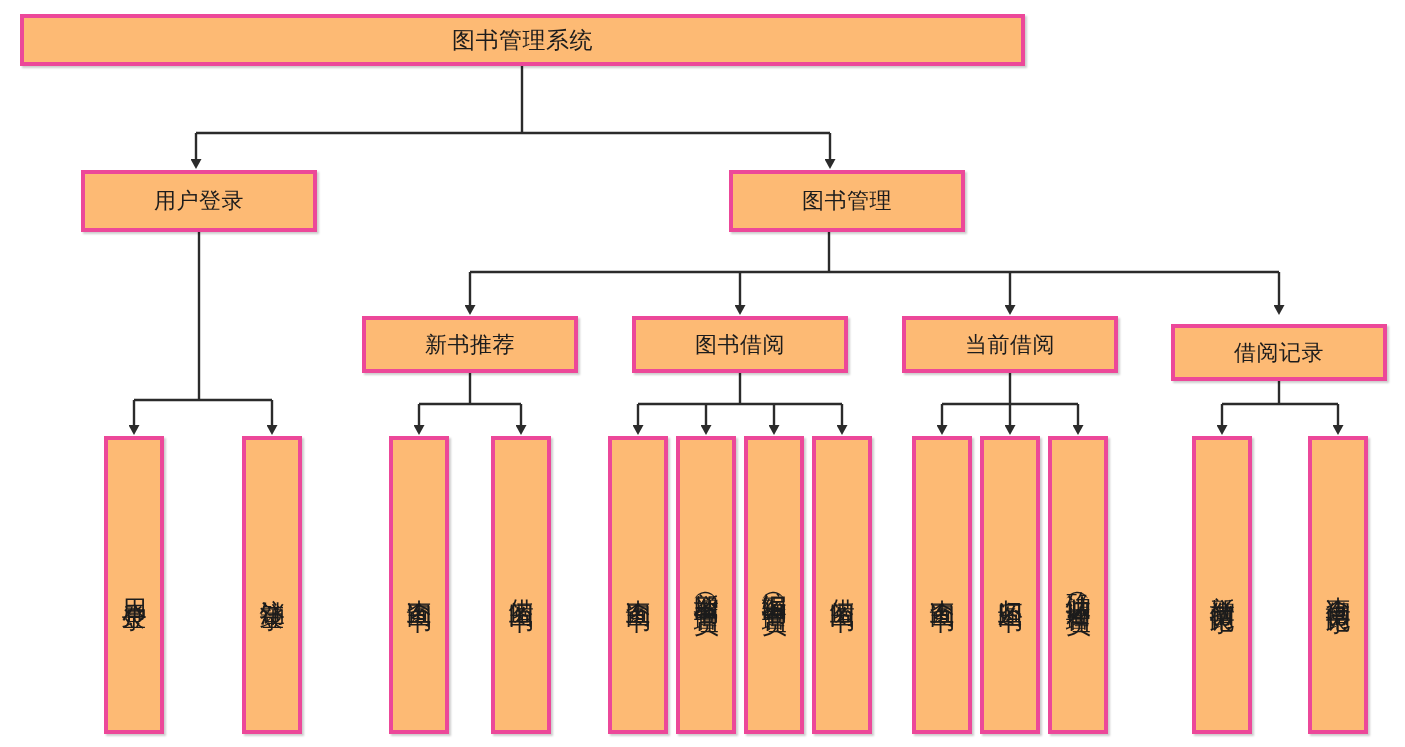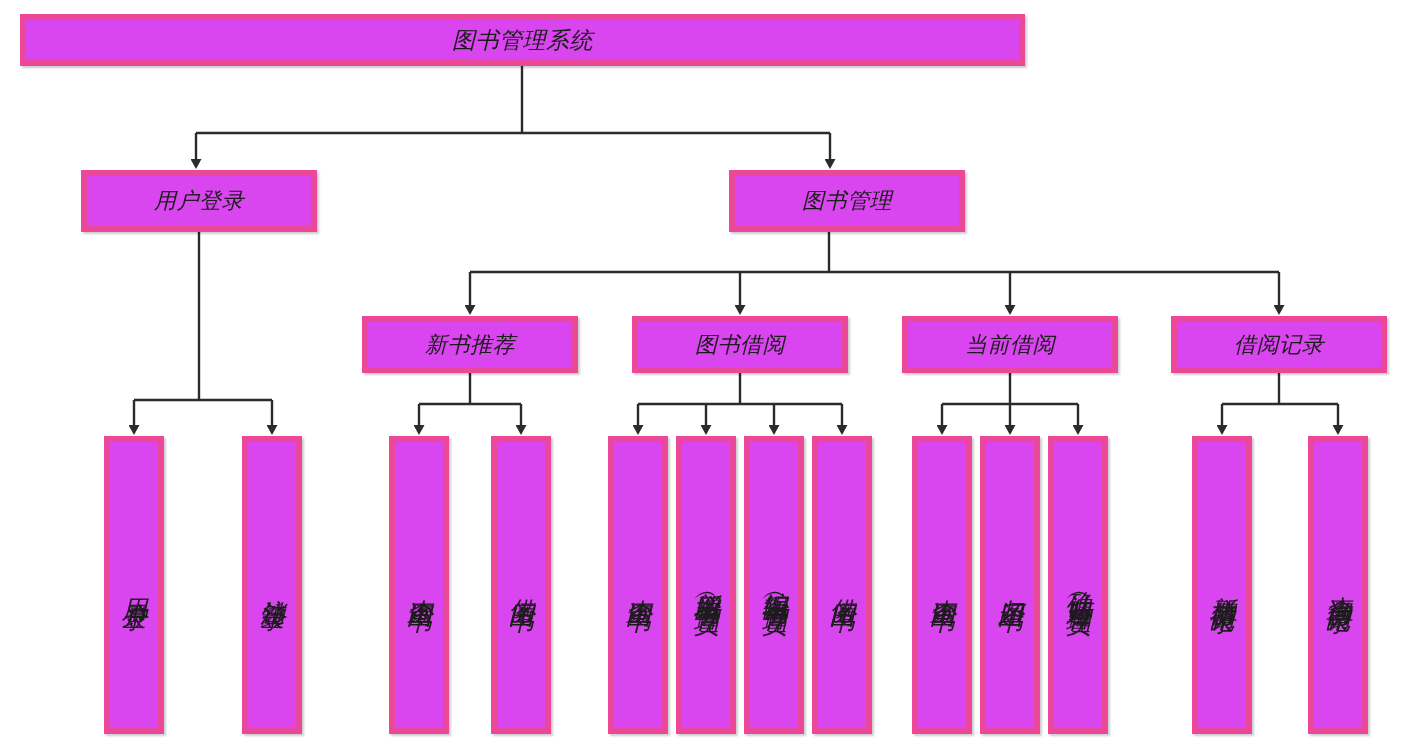--- a/index.html
+++ b/index.html
@@ -22,27 +22,26 @@
     position: absolute;
     left: 0;
     top: 0;
     width: 1405px;
     height: 747px;
     pointer-events: none;
   }
   .node {
     position: absolute;
     box-sizing: border-box;
-    border: 6px solid #ec4899;
-    background: #d946ef;
+    border: 4px solid #ec4899;
+    background: #fdba74;
     display: flex;
     align-items: center;
     justify-content: center;
     box-shadow: 2px 2px 2px rgba(0,0,0,0.20);
-    font-style: italic;
   }
   .node .lbl {
     display: block;
     text-align: center;
     line-height: 1.08;
     letter-spacing: 0.5px;
     color: #1c1c1c;
   }
   
   .node.horiz .lbl {
@@ -143,21 +142,21 @@
 
   <div class="node horiz" style="left:362px; top:316px; width:216px; height:57px;">
     <span class="lbl">新书推荐</span>
   </div>
   <div class="node horiz" style="left:632px; top:316px; width:216px; height:57px;">
     <span class="lbl">图书借阅</span>
   </div>
   <div class="node horiz" style="left:902px; top:316px; width:216px; height:57px;">
     <span class="lbl">当前借阅</span>
   </div>
-  <div class="node horiz" style="left:1171px; top:316px; width:216px; height:57px;">
+  <div class="node horiz" style="left:1171px; top:324px; width:216px; height:57px;">
     <span class="lbl">借阅记录</span>
   </div>
 
   <div class="node vert" style="left:104px; top:436px; width:60px; height:298px;">
     <span class="lbl">用户登录</span>
   </div>
   <div class="node vert" style="left:242px; top:436px; width:60px; height:298px;">
     <span class="lbl">注销登录</span>
   </div>
 

